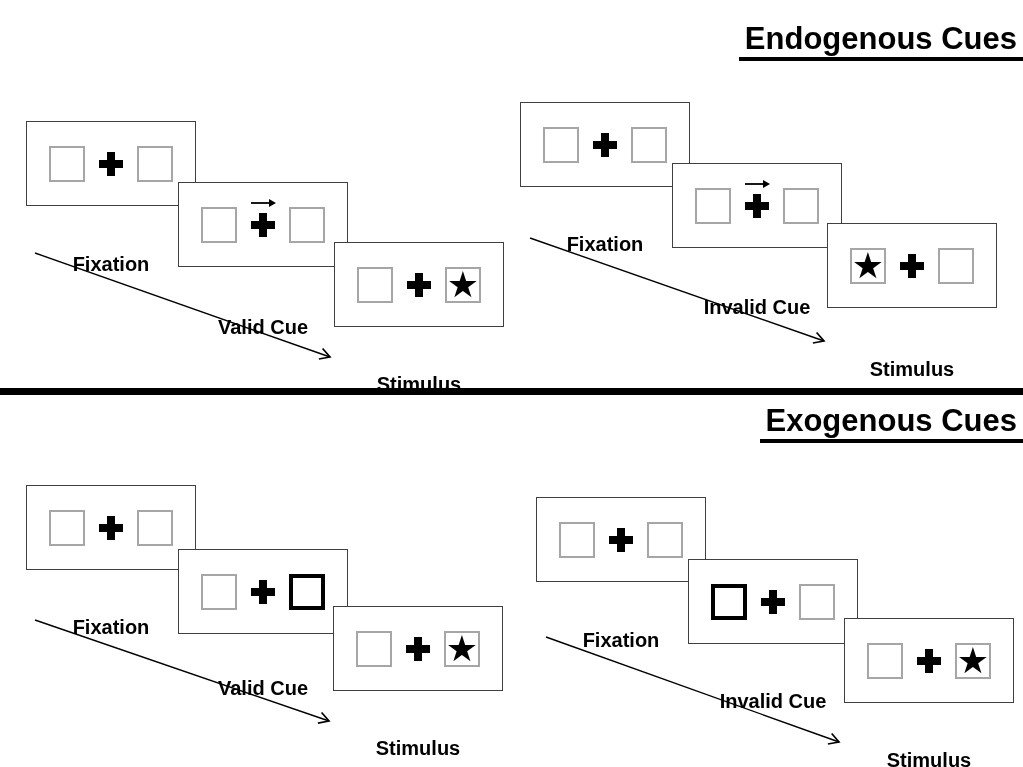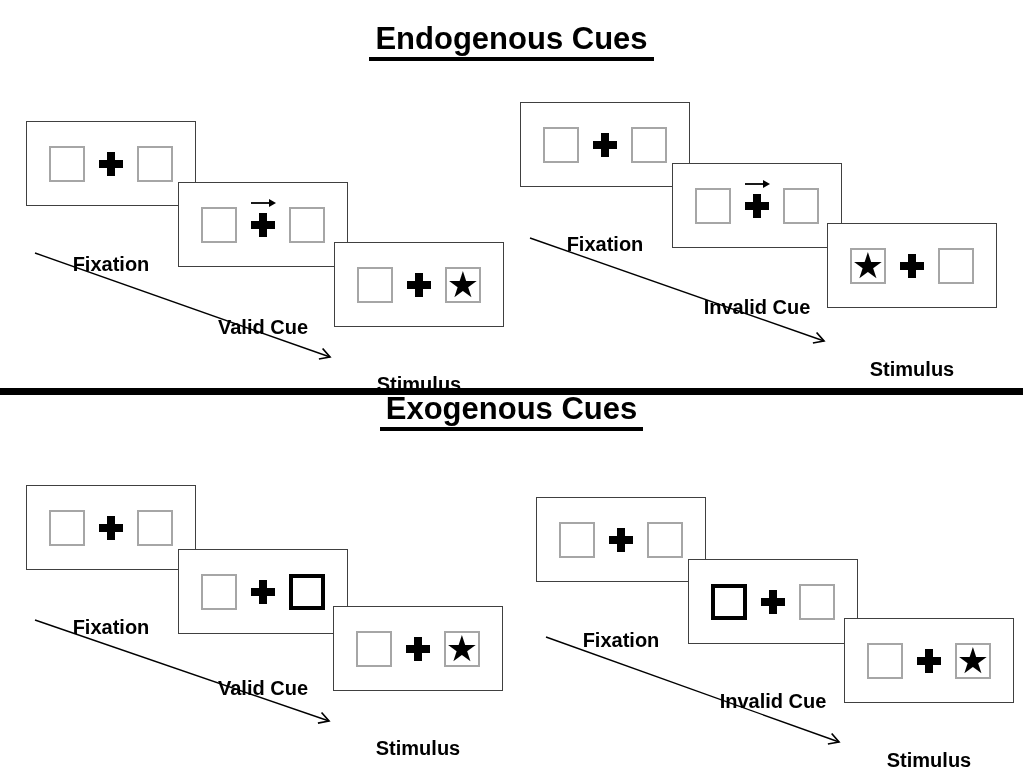--- a/index.html
+++ b/index.html
@@ -1,21 +1,21 @@
 <!DOCTYPE html>
 <html><head>
 <meta charset="utf-8">
 <style>
   html,body{margin:0;padding:0;background:#fff;}
   .stage{
     position:relative;width:1023px;height:767px;background:#fff;overflow:hidden;
     font-family:"Liberation Sans",sans-serif;color:#000;
   }
   .title{
-    position:absolute;left:0;width:100%;text-align:center;
+    position:absolute;left:0;width:100%;text-align:right;
     font-weight:700;font-size:31px;line-height:1.1;
   }
   .title .u{display:inline-block;border-bottom:4px solid #000;padding:0 6px 1px 6px;}
   .divider{position:absolute;left:0;top:388px;width:100%;height:7px;background:#000;}
   .panel{
     position:absolute;width:170px;height:85px;box-sizing:border-box;
     background:#fff;border:1px solid #404040;
     display:flex;align-items:center;justify-content:center;gap:14px;
   }
   .sq{
@@ -48,21 +48,21 @@
     <line x1="35" y1="253" x2="330" y2="357" stroke="#000" stroke-width="1.4" marker-end="url(#ah)"></line>
     <line x1="530" y1="238" x2="824" y2="341" stroke="#000" stroke-width="1.4" marker-end="url(#ah)"></line>
     <line x1="35" y1="620" x2="329" y2="721" stroke="#000" stroke-width="1.4" marker-end="url(#ah)"></line>
     <line x1="546" y1="637" x2="839" y2="742" stroke="#000" stroke-width="1.4" marker-end="url(#ah)"></line>
   </svg>
 
   <div class="title" style="top:22px;">
     <span class="u">Endogenous Cues</span>
   </div>
   <div class="divider"></div>
-  <div class="title" style="top:392px;">
+  <div class="title" style="top:404px;">
     <span class="u">Exogenous Cues</span>
   </div>
 
   <div class="panel" style="left:26px;top:121px;">
     <div class="sq"></div>
     <div class="plus"></div>
     <div class="sq"></div>
   </div>
   <div class="plabel" style="left:26px;top:213px;">Fixation</div>
 

